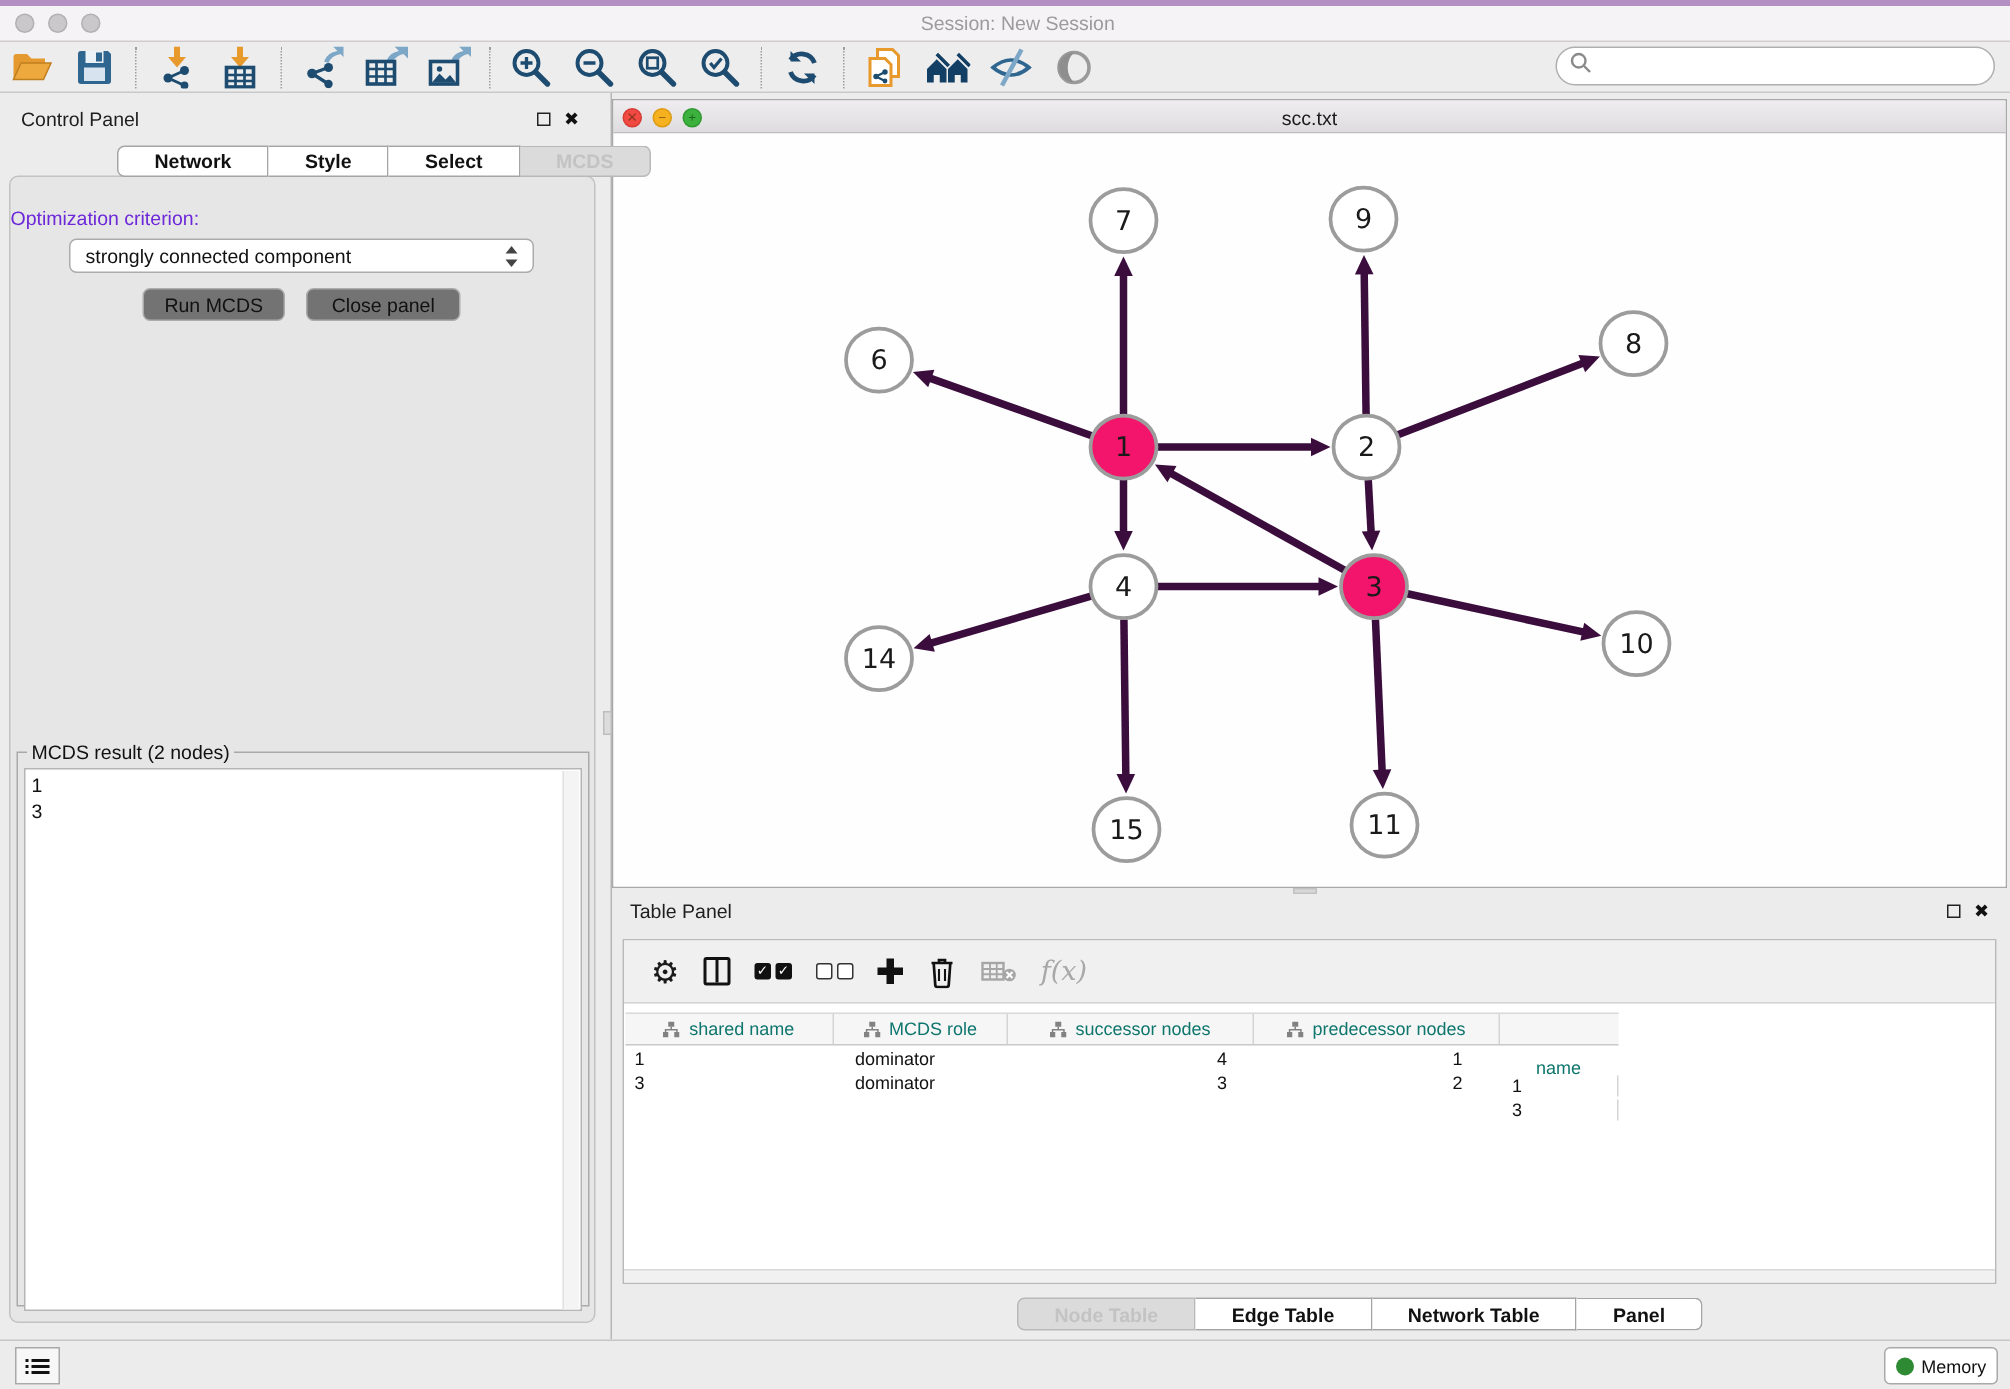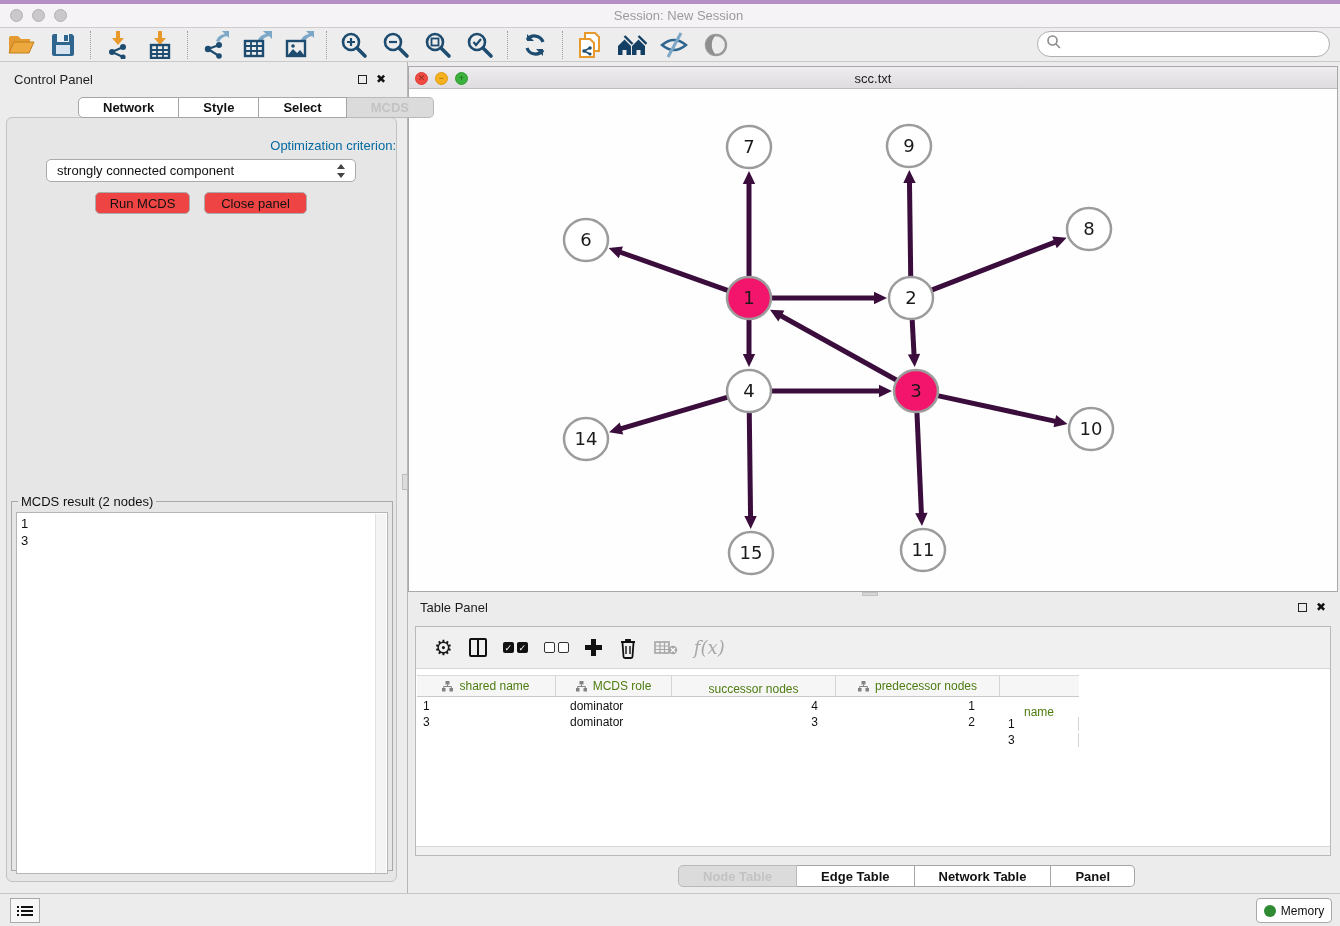--- a/index.html
+++ b/index.html
@@ -39,29 +39,29 @@
 
   .cp-tabs { position:absolute; left:78px; top:97px; display:flex; height:21px; z-index:3; }
   .seg { border:1px solid #A5A5A5; border-left:none; background:#FFF; font-size:13px; font-weight:600;
     color:#111; display:flex; align-items:center; justify-content:center; padding:0 24px; }
   .seg.first { border-left:1px solid #A5A5A5; border-radius:5px 0 0 5px; }
   .seg.last  { border-radius:0 5px 5px 0; }
   .seg.disabled-sel { background:#DBDBDB; color:#C3C3C3; border-color:#B9B9B9; }
 
   .cp-body { position:absolute; left:6px; top:117px; width:391px; height:765px;
     background:#E6E6E6; border:1px solid #C2C2C2; border-radius:6px; }
-  .opt-label { position:absolute; left:0; top:20px; width:100%; text-align:right; font-size:13px; color:#0369a1; }
+  .opt-label { position:absolute; left:0; top:20px; width:100%; text-align:left; font-size:13px; color:#6d28d9; }
   .cp-select { position:absolute; left:39px; top:41px; width:310px; height:23px; background:#FFF;
     border:1px solid #ABABAB; border-radius:5px; display:flex; align-items:center; font-size:13px; color:#111; padding-left:10px; }
   .stepper { position:absolute; right:8px; top:4px; width:10px; height:14px; }
   .stepper .up { position:absolute; top:0; left:0; width:0; height:0;
     border-left:4px solid transparent; border-right:4px solid transparent; border-bottom:5px solid #444; }
   .stepper .dn { position:absolute; bottom:0; left:0; width:0; height:0;
     border-left:4px solid transparent; border-right:4px solid transparent; border-top:5px solid #444; }
-  .cp-btn { position:absolute; top:74px; height:22px; background:#ef4444; border:1px solid #ABABAB;
+  .cp-btn { position:absolute; top:74px; height:22px; background:#737373; border:1px solid #ABABAB;
     border-radius:5px; font-size:13px; color:#111; font-family:inherit; }
   .run-btn { left:88px; width:95px; }
   .closep-btn { left:197px; width:103px; }
 
   .mcds-field { position:absolute; left:4px; top:376px; width:382px; height:377px;
     border:1px solid #A9A9A9; background:transparent; }
   .mcds-field legend { font-size:13px; color:#111; margin-left:6px; padding:0 3px; }
   .mcds-text { position:absolute; left:4px; top:3px; width:372px; height:362px; background:#FFF;
     border:1px solid #B5B5B5; font-size:13px; color:#111; line-height:17px; padding:2px 4px; overflow:hidden; }
   .mcds-scroll { position:absolute; right:1px; top:1px; width:11px; height:360px; background:#F4F4F4; border-left:1px solid #E2E2E2; }
@@ -95,23 +95,23 @@
   .chk { width:11px; height:11px; background:#111; color:#FFF; font-size:9px; display:flex;
     align-items:center; justify-content:center; border-radius:2px; }
   .unchk { width:11px; height:11px; border:1.5px solid #333; border-radius:2px; background:#FFF; }
   .plus-ico { position:relative; width:17px; height:17px; }
   .plus-ico::before { content:""; position:absolute; left:6px; top:0; width:5px; height:17px; background:#111; }
   .plus-ico::after  { content:""; position:absolute; left:0; top:6px; width:17px; height:5px; background:#111; }
   .fx-glyph { font-family:"DejaVu Serif",serif; font-style:italic; font-size:18px; color:#A8A8A8; }
 
   .tbl-head { position:absolute; left:1px; top:48px; width:662px; height:22px; display:flex;
     background:#F6F6F6; border-top:1px solid #D9D9D9; border-bottom:1px solid #C9C9C9; }
-  .th { display:flex; align-items:center; justify-content:center; gap:6px; font-size:12px; color:#4d7c0f;
+  .th { display:flex; align-items:center; justify-content:center; gap:6px; font-size:12px; color:#0f766e;
     border-right:1px solid #D4D4D4; position:relative; }
-  .c0{width:139px;} .c1{width:116px;} .c2{width:164px;flex-direction:column;} .c3{width:164px;} .c4{width:79px; border-right:1px solid #D4D4D4;margin-top:36px;}
+  .c0{width:139px;} .c1{width:116px;} .c2{width:164px;} .c3{width:164px;} .c4{width:79px; border-right:1px solid #D4D4D4;margin-top:36px;}
   .tbl-rows { position:absolute; left:1px; top:71px; width:914px; }
   .tr { display:flex; height:16px; font-size:12px; color:#111; align-items:center; }
   .td { overflow:hidden; white-space:nowrap; }
   .td.c0 { padding-left:6px; }
   .td.c1 { padding-left:14px; }
   .td.c2 { text-align:right; padding-right:18px; }
   .td.c3 { text-align:right; padding-right:25px; }
   .td.c4 { padding-left:8px; }
   .tp-footer { position:absolute; left:0; bottom:0; width:100%; height:9px; background:#F1F1F1; border-top:1px solid #D8D8D8; }
 

